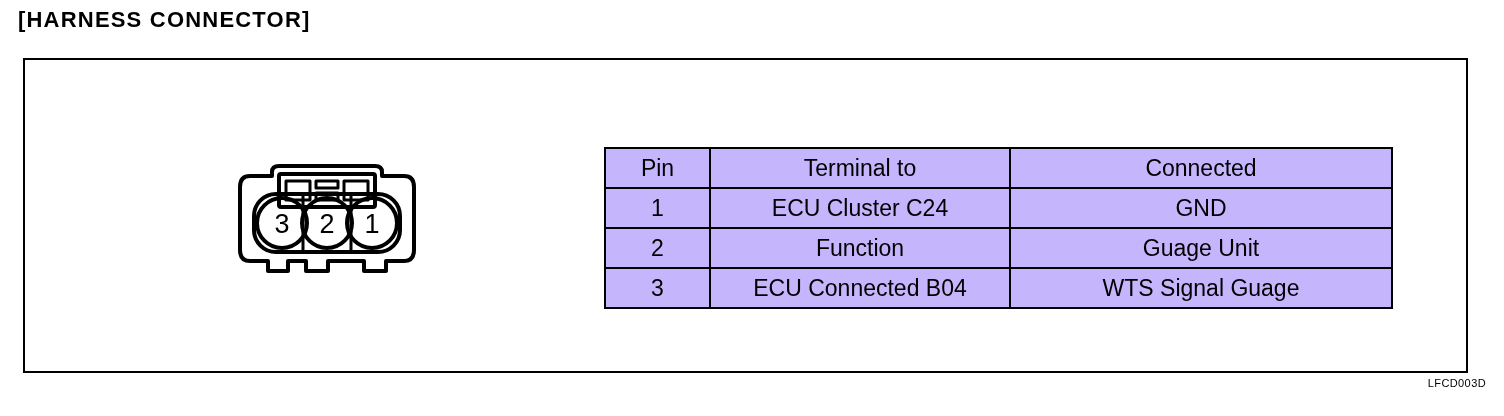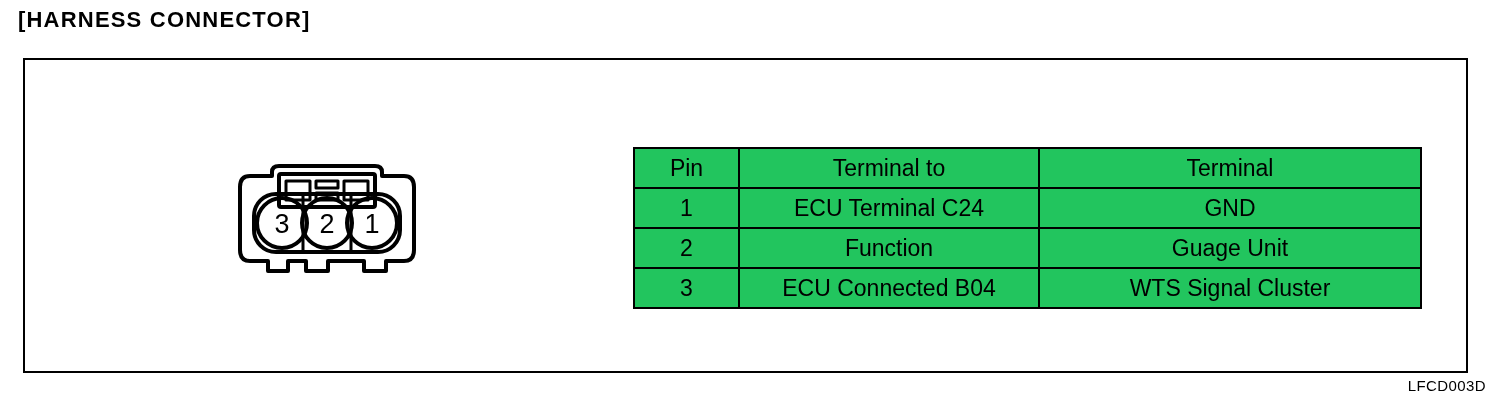--- a/index.html
+++ b/index.html
@@ -47,26 +47,26 @@
     left: 209px;
     top: 94px;
     width: 186px;
     height: 140px;
   }
   #connector-figure svg { display: block; }
 
   
   #pin-table {
     position: absolute;
-    left: 608px;
+    left: 579px;
     top: 87px;
     width: 787px;
     border-collapse: collapse;
     table-layout: fixed;
-    background: #22c55e;
+    background: #c4b5fd;
   }
   #pin-table td, #pin-table th {
     border: 2px solid #000000;
     text-align: center;
     vertical-align: middle;
     font-weight: normal;
     font-size: 23px;
     height: 38px;
     padding: 0 4px;
     line-height: 1;
@@ -74,21 +74,21 @@
   }
   #pin-table col.c-pin { width: 105px; }
   #pin-table col.c-conn { width: 300px; }
   #pin-table col.c-func { width: 382px; }
 
   
   #figure-code {
     position: absolute;
     right: 18px;
     top: 377px;
-    font-size: 15px;
+    font-size: 11px;
     letter-spacing: 0.4px;
     white-space: nowrap;
   }
 </style>
 </head>
 <body>
 
 <div id="section-title">[HARNESS CONNECTOR]</div>
 
 <div id="content-frame">
@@ -156,37 +156,37 @@
   <table id="pin-table">
     <colgroup>
       <col class="c-pin">
         <col class="c-conn">
         <col class="c-func">
     </colgroup>
     <thead>
       <tr>
         <th>Pin</th>
         <th>Terminal to</th>
-        <th>Terminal</th>
+        <th>Connected</th>
       </tr>
     </thead>
     <tbody>
       <tr>
         <td>1</td>
-        <td>ECU Terminal C24</td>
+        <td>ECU Cluster C24</td>
         <td>GND</td>
       </tr>
       <tr>
         <td>2</td>
         <td>Function</td>
         <td>Guage Unit</td>
       </tr>
       <tr>
         <td>3</td>
         <td>ECU Connected B04</td>
-        <td>WTS Signal Cluster</td>
+        <td>WTS Signal Guage</td>
       </tr>
     </tbody>
   </table>
 
 </div>
 
 <div id="figure-code">LFCD003D</div>
 
 </body></html>

